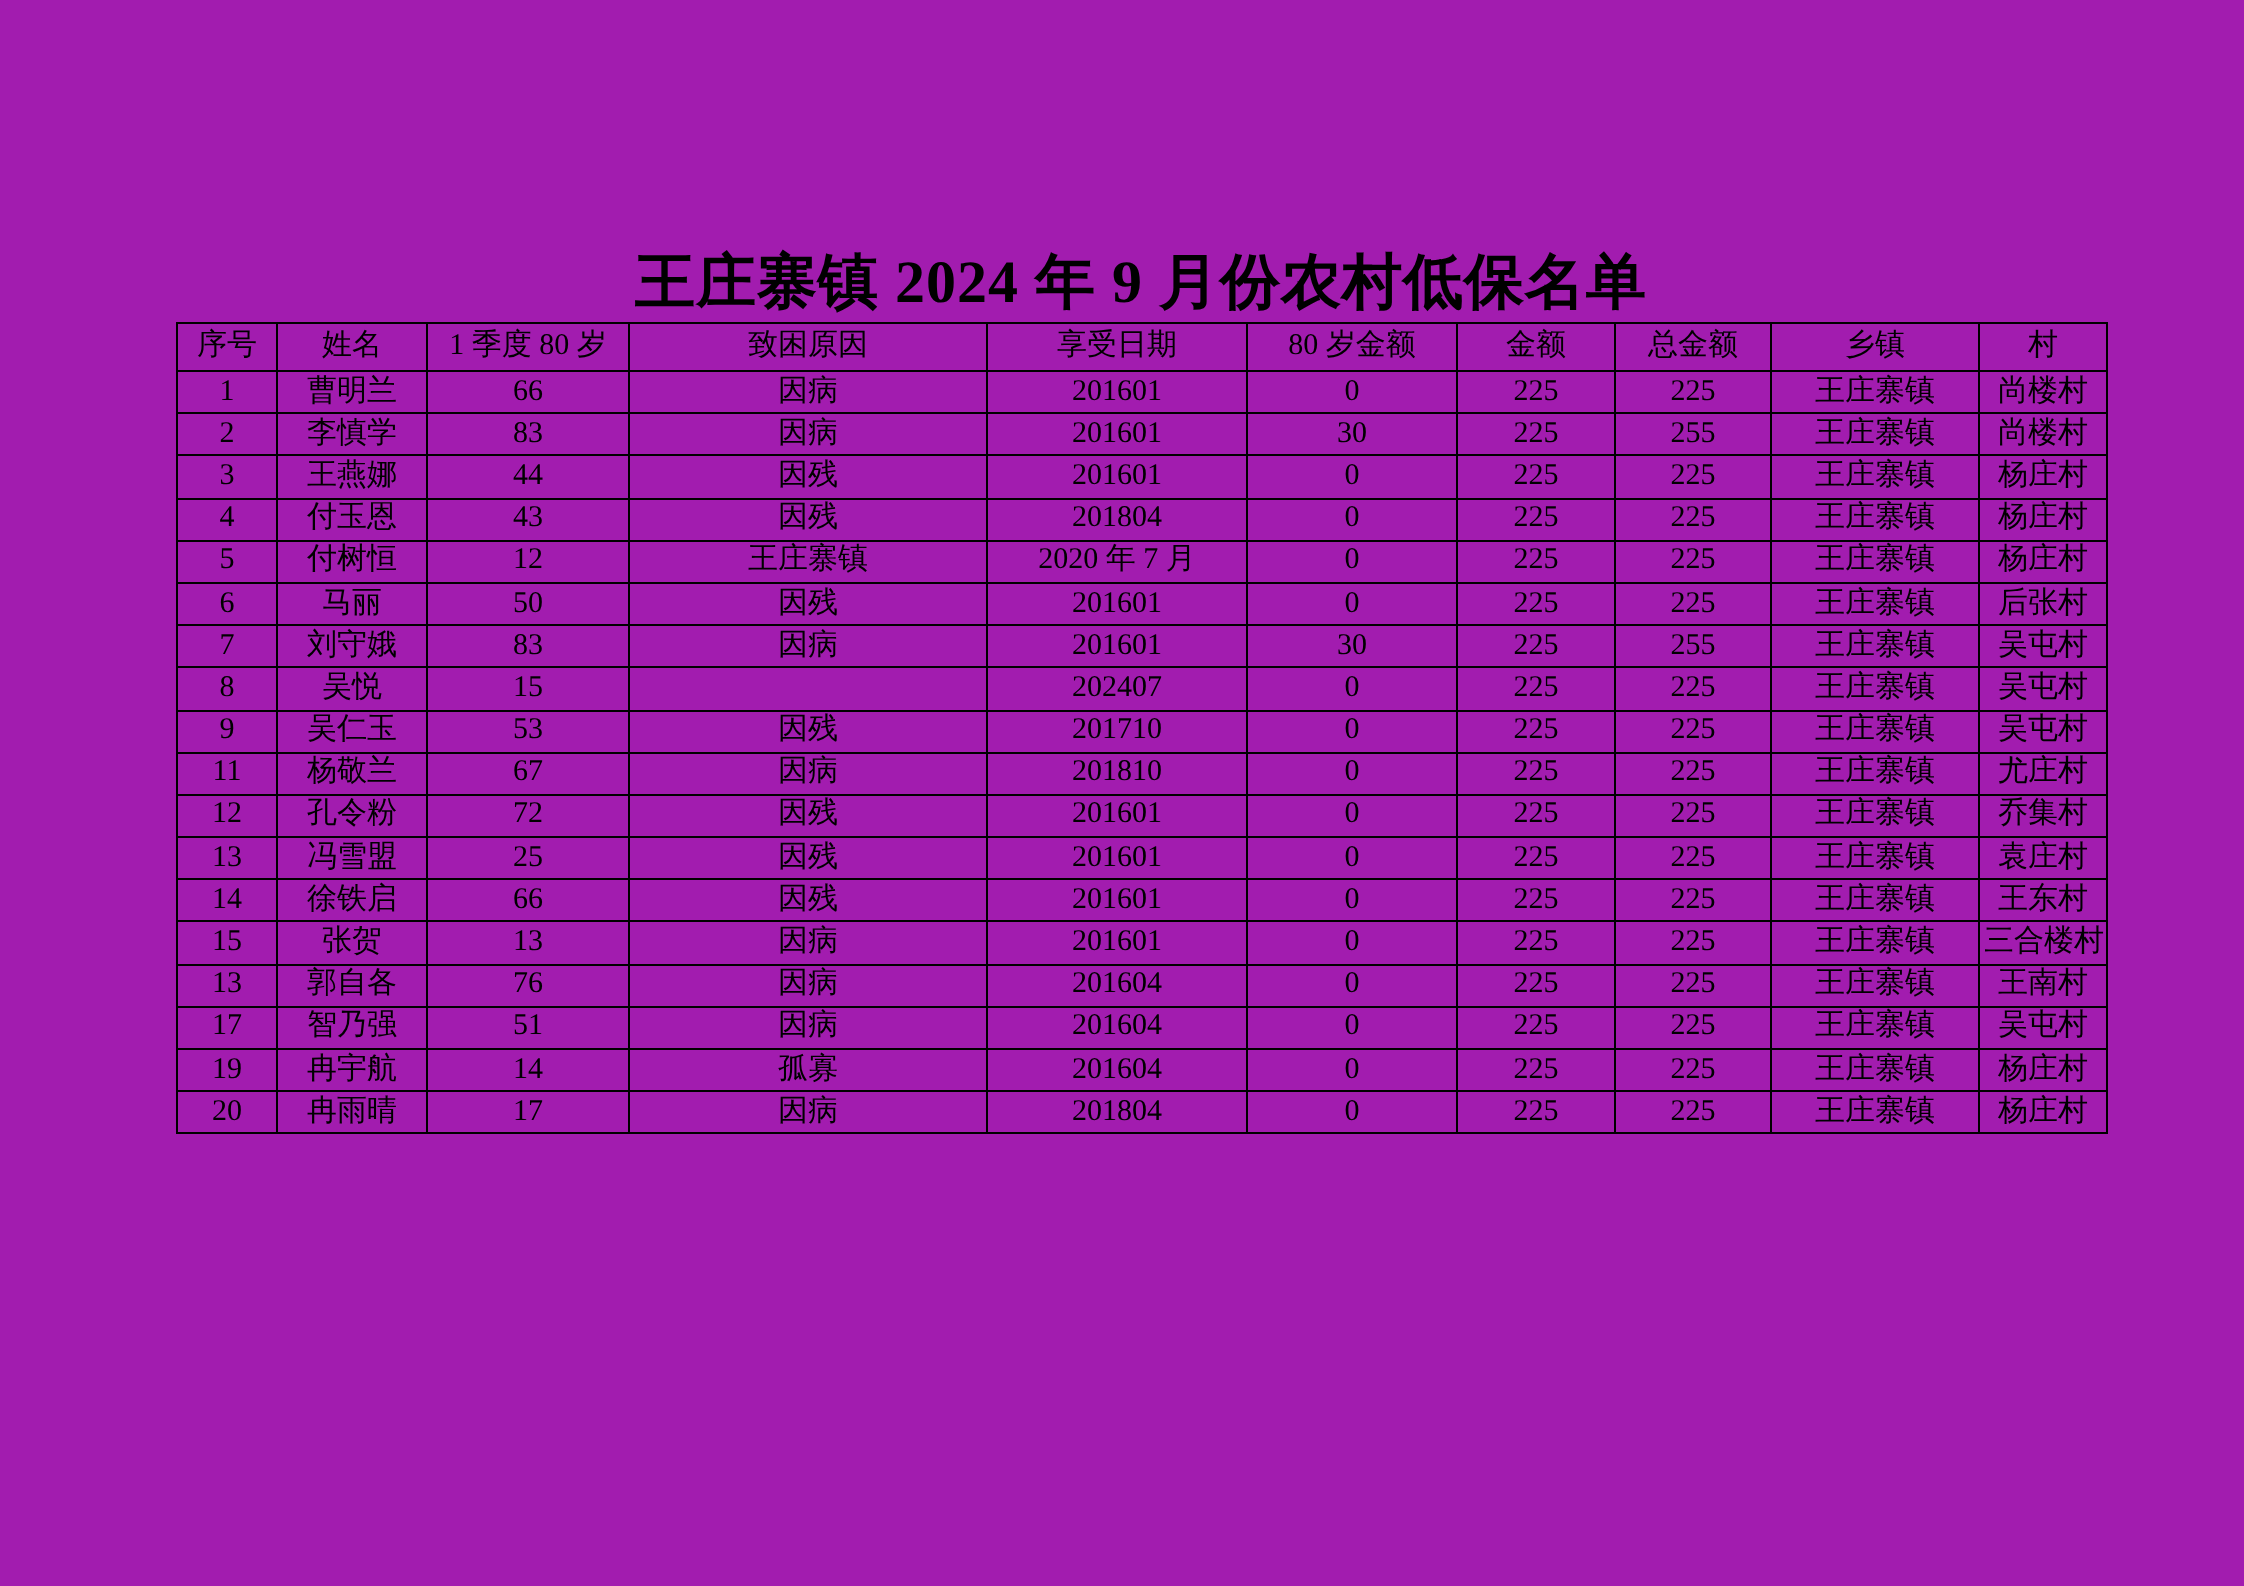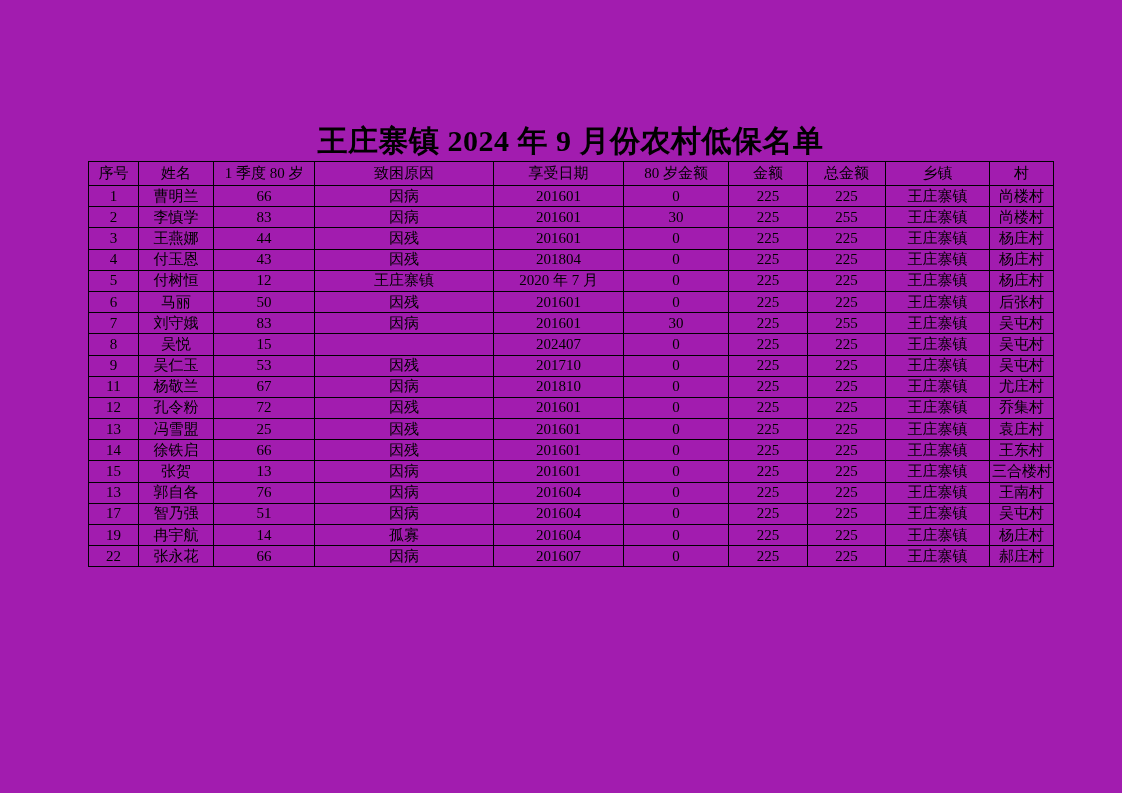--- a/index.html
+++ b/index.html
@@ -288,26 +288,26 @@
           <td>14</td>
           <td>孤寡</td>
           <td>201604</td>
           <td>0</td>
           <td>225</td>
           <td>225</td>
           <td>王庄寨镇</td>
           <td>杨庄村</td>
         </tr>
         <tr>
-          <td>22</td>
-          <td>张永花</td>
-          <td>66</td>
-          <td>因病</td>
-          <td>201607</td>
-          <td>0</td>
-          <td>225</td>
-          <td>225</td>
-          <td>王庄寨镇</td>
-          <td>郝庄村</td>
+          <td>20</td>
+          <td>冉雨晴</td>
+          <td>17</td>
+          <td>因病</td>
+          <td>201804</td>
+          <td>0</td>
+          <td>225</td>
+          <td>225</td>
+          <td>王庄寨镇</td>
+          <td>杨庄村</td>
         </tr>
       </tbody>
   </table>
 </div>
 
 </body></html>

